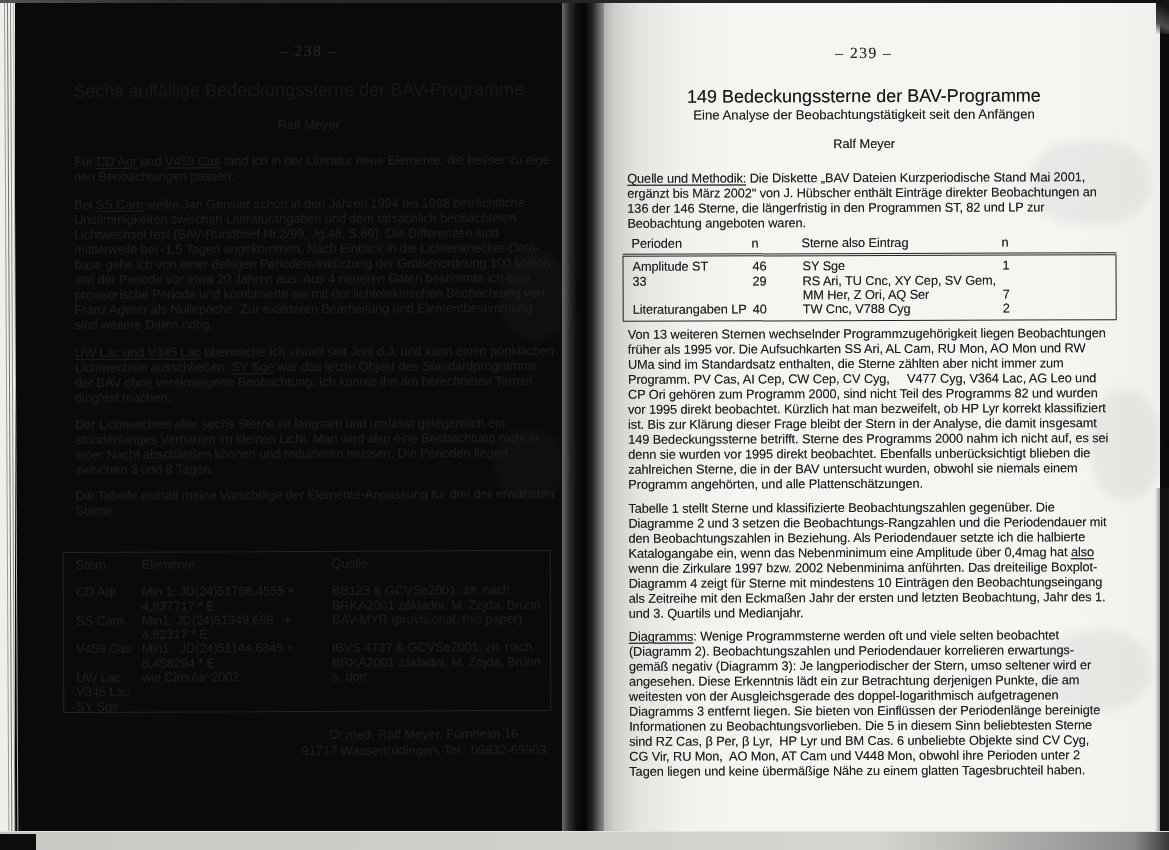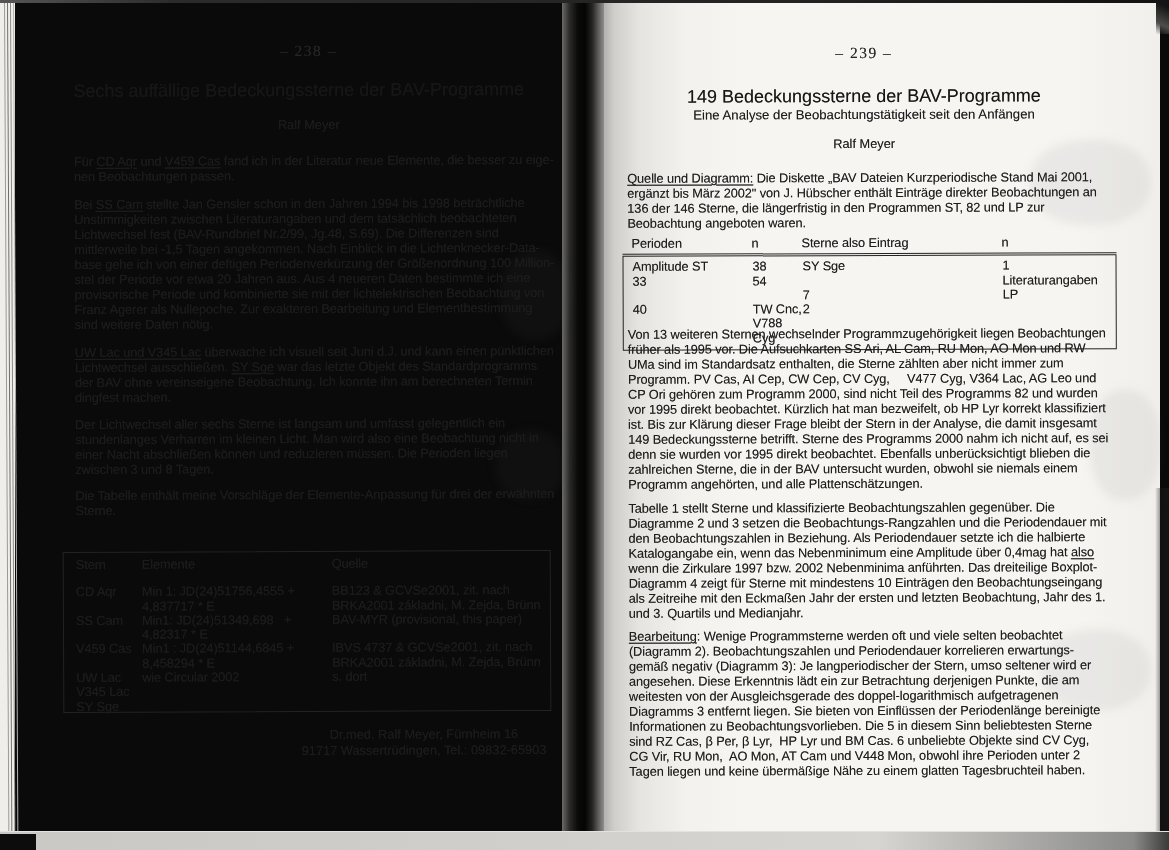--- a/index.html
+++ b/index.html
@@ -148,39 +148,41 @@
   <div class="footer txt">Dr.med. Ralf Meyer, Fürnheim 16
 91717 Wassertrüdingen, Tel.: 09832-65903</div>
 </div>
 
 <div class="tilt-r">
   <div class="pagenum txt" style="left:630px;top:44px;width:470px;">–  239  –</div>
   <div class="title txt" style="left:615px;top:86px;width:500px;">149 Bedeckungssterne der BAV-Programme</div>
   <div class="subtitle txt" style="left:615px;top:107px;width:500px;">Eine Analyse der Beobachtungstätigkeit seit den Anfängen</div>
   <div class="author txt" style="left:630px;top:136px;width:470px;">Ralf Meyer</div>
 
-  <div class="para txt" style="left:628px;top:170px;"><span class="u">Quelle und Diagramm:</span><span> Die Diskette „BAV Dateien Kurzperiodische Stand Mai 2001,
+  <div class="para txt" style="left:628px;top:170px;"><span class="u">Quelle und Methodik:</span><span> Die Diskette „BAV Dateien Kurzperiodische Stand Mai 2001,
 ergänzt bis März 2002" von J. Hübscher enthält Einträge direkter Beobachtungen an
 136 der 146 Sterne, die längerfristig in den Programmen ST, 82 und LP zur
 Beobachtung angeboten waren.</span></div>
 
   <div class="rtable txt">
     <div class="hdr">
         <div class="cell c0">Perioden</div>
         <div class="cell c1">n</div>
         <div class="cell c2">Sterne also Eintrag</div>
         <div class="cell c3">n</div>
       </div>
     <div class="box">
         <div class="cell c0">Amplitude ST</div>
-        <div class="cell c1">38</div>
+        <div class="cell c1">46</div>
         <div class="cell c2">SY Sge</div>
         <div class="cell c3">1</div>
         <div class="cell c0">33</div>
-        <div class="cell c1">54</div>
+        <div class="cell c1">29</div>
+        <div class="cell c2">RS Ari, TU Cnc, XY Cep, SV Gem,
+MM Her, Z Ori, AQ Ser</div>
         <div class="cell c3">
 7</div>
         <div class="cell c0">Literaturangaben LP</div>
         <div class="cell c1">40</div>
         <div class="cell c2">TW Cnc, V788 Cyg</div>
         <div class="cell c3">2</div>
       </div>
   </div>
 
   <div class="para txt" style="left:628px;top:326px;"><span>Von 13 weiteren Sternen wechselnder Programmzugehörigkeit liegen Beobachtungen
@@ -195,21 +197,21 @@
 zahlreichen Sterne, die in der BAV untersucht wurden, obwohl sie niemals einem
 Programm angehörten, und alle Plattenschätzungen.</span></div>
   <div class="para txt" style="left:628px;top:500px;"><span>Tabelle 1 stellt Sterne und klassifizierte Beobachtungszahlen gegenüber. Die
 Diagramme 2 und 3 setzen die Beobachtungs-Rangzahlen und die Periodendauer mit
 den Beobachtungszahlen in Beziehung. Als Periodendauer setzte ich die halbierte
 Katalogangabe ein, wenn das Nebenminimum eine Amplitude über 0,4mag hat </span><span class="u">also</span><span>
 wenn die Zirkulare 1997 bzw. 2002 Nebenminima anführten. Das dreiteilige Boxplot-
 Diagramm 4 zeigt für Sterne mit mindestens 10 Einträgen den Beobachtungseingang
 als Zeitreihe mit den Eckmaßen Jahr der ersten und letzten Beobachtung, Jahr des 1.
 und 3. Quartils und Medianjahr.</span></div>
-  <div class="para txt" style="left:628px;top:628px;"><span class="u">Bearbeitung</span><span>: Wenige Programmsterne werden oft und viele selten beobachtet
+  <div class="para txt" style="left:628px;top:628px;"><span class="u">Diagramms</span><span>: Wenige Programmsterne werden oft und viele selten beobachtet
 (Diagramm 2). Beobachtungszahlen und Periodendauer korrelieren erwartungs-
 gemäß negativ (Diagramm 3): Je langperiodischer der Stern, umso seltener wird er
 angesehen. Diese Erkenntnis lädt ein zur Betrachtung derjenigen Punkte, die am
 weitesten von der Ausgleichsgerade des doppel-logarithmisch aufgetragenen
 Diagramms 3 entfernt liegen. Sie bieten von Einflüssen der Periodenlänge bereinigte
 Informationen zu Beobachtungsvorlieben. Die 5 in diesem Sinn beliebtesten Sterne
 sind RZ Cas, β Per, β Lyr,  HP Lyr und BM Cas. 6 unbeliebte Objekte sind CV Cyg,
 CG Vir, RU Mon,  AO Mon, AT Cam und V448 Mon, obwohl ihre Perioden unter 2
 Tagen liegen und keine übermäßige Nähe zu einem glatten Tagesbruchteil haben.</span></div>
 </div>

